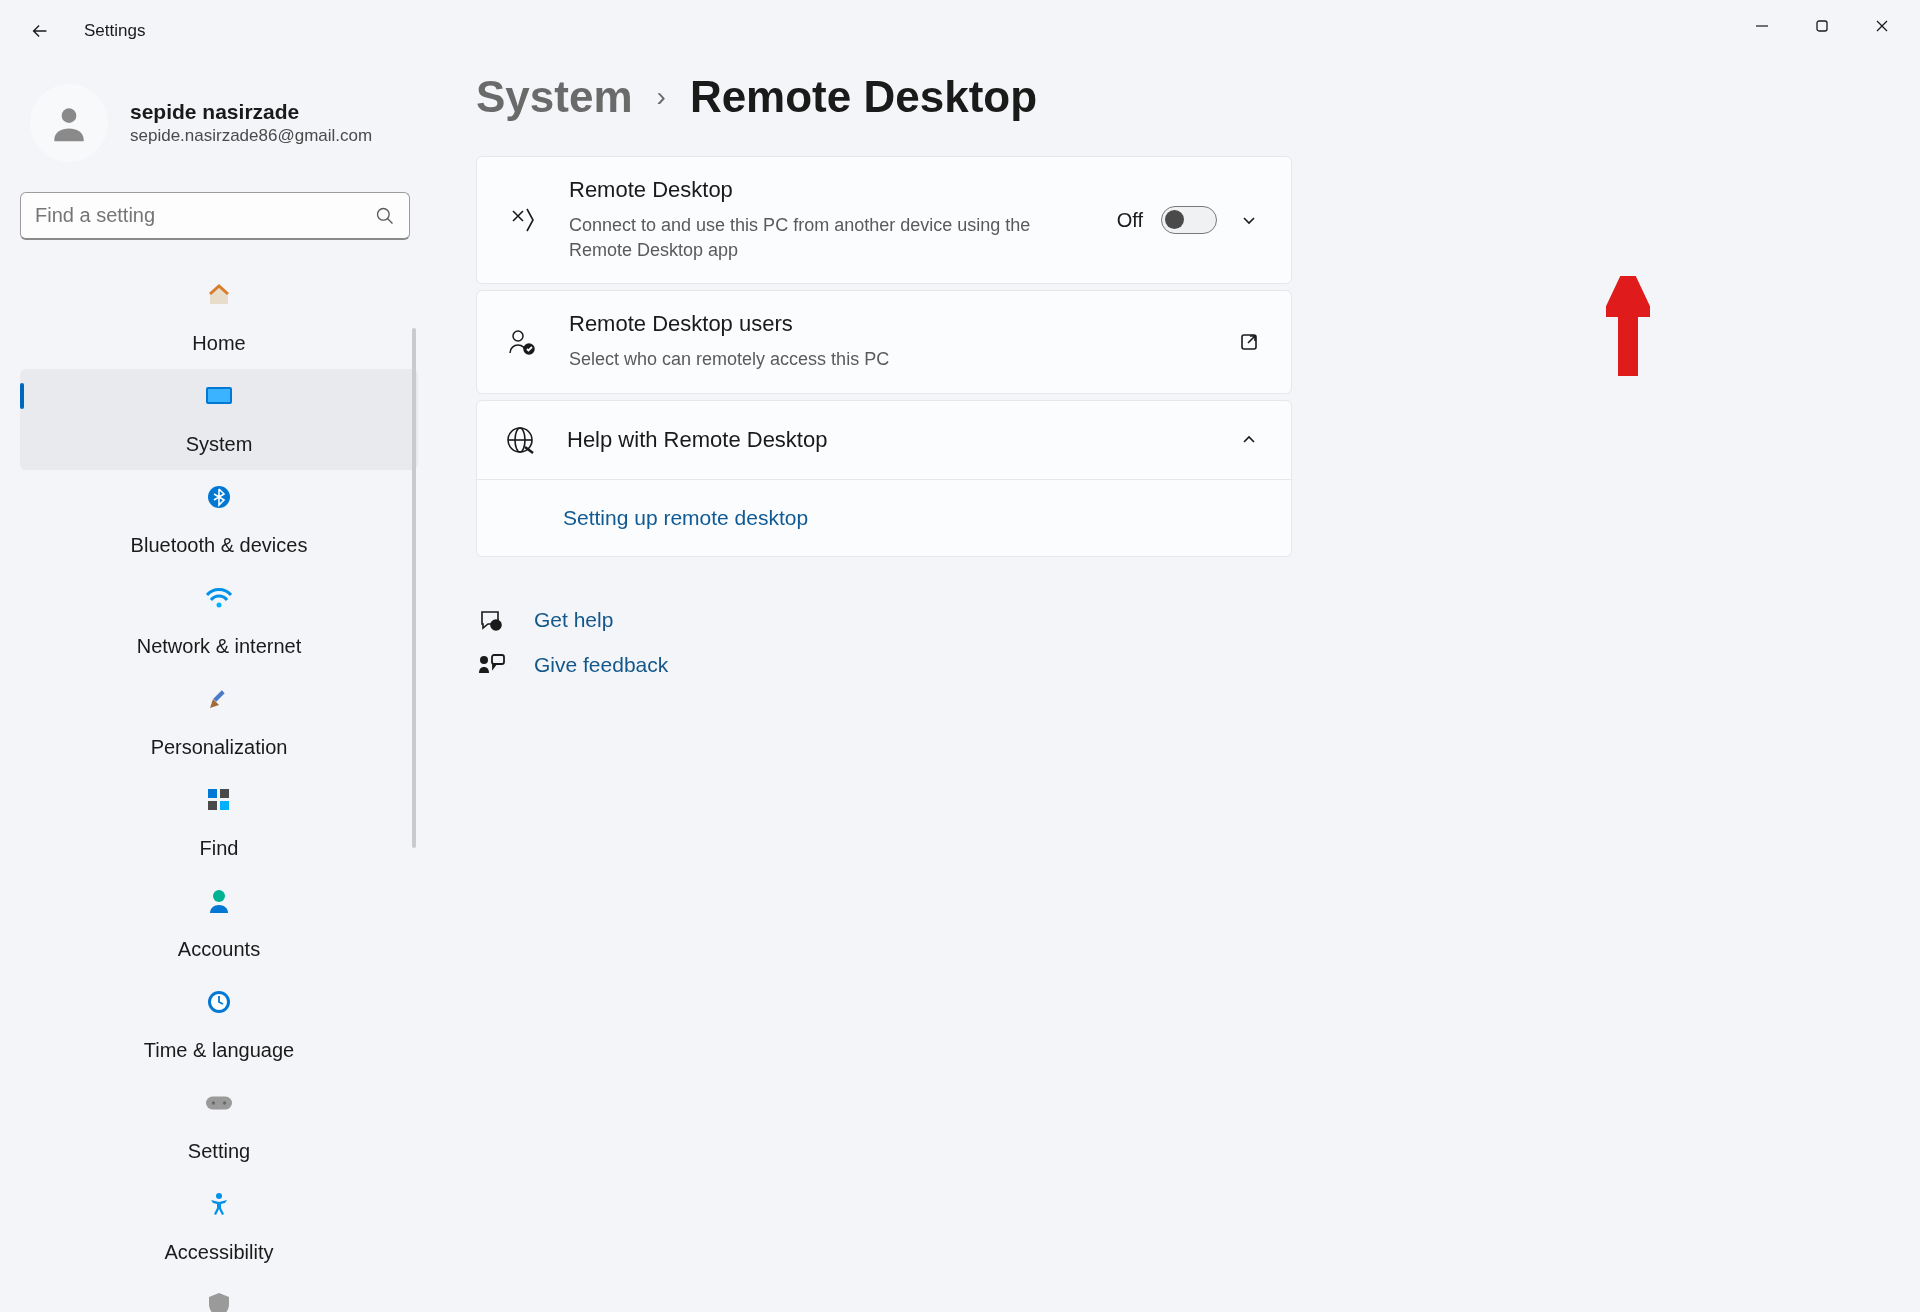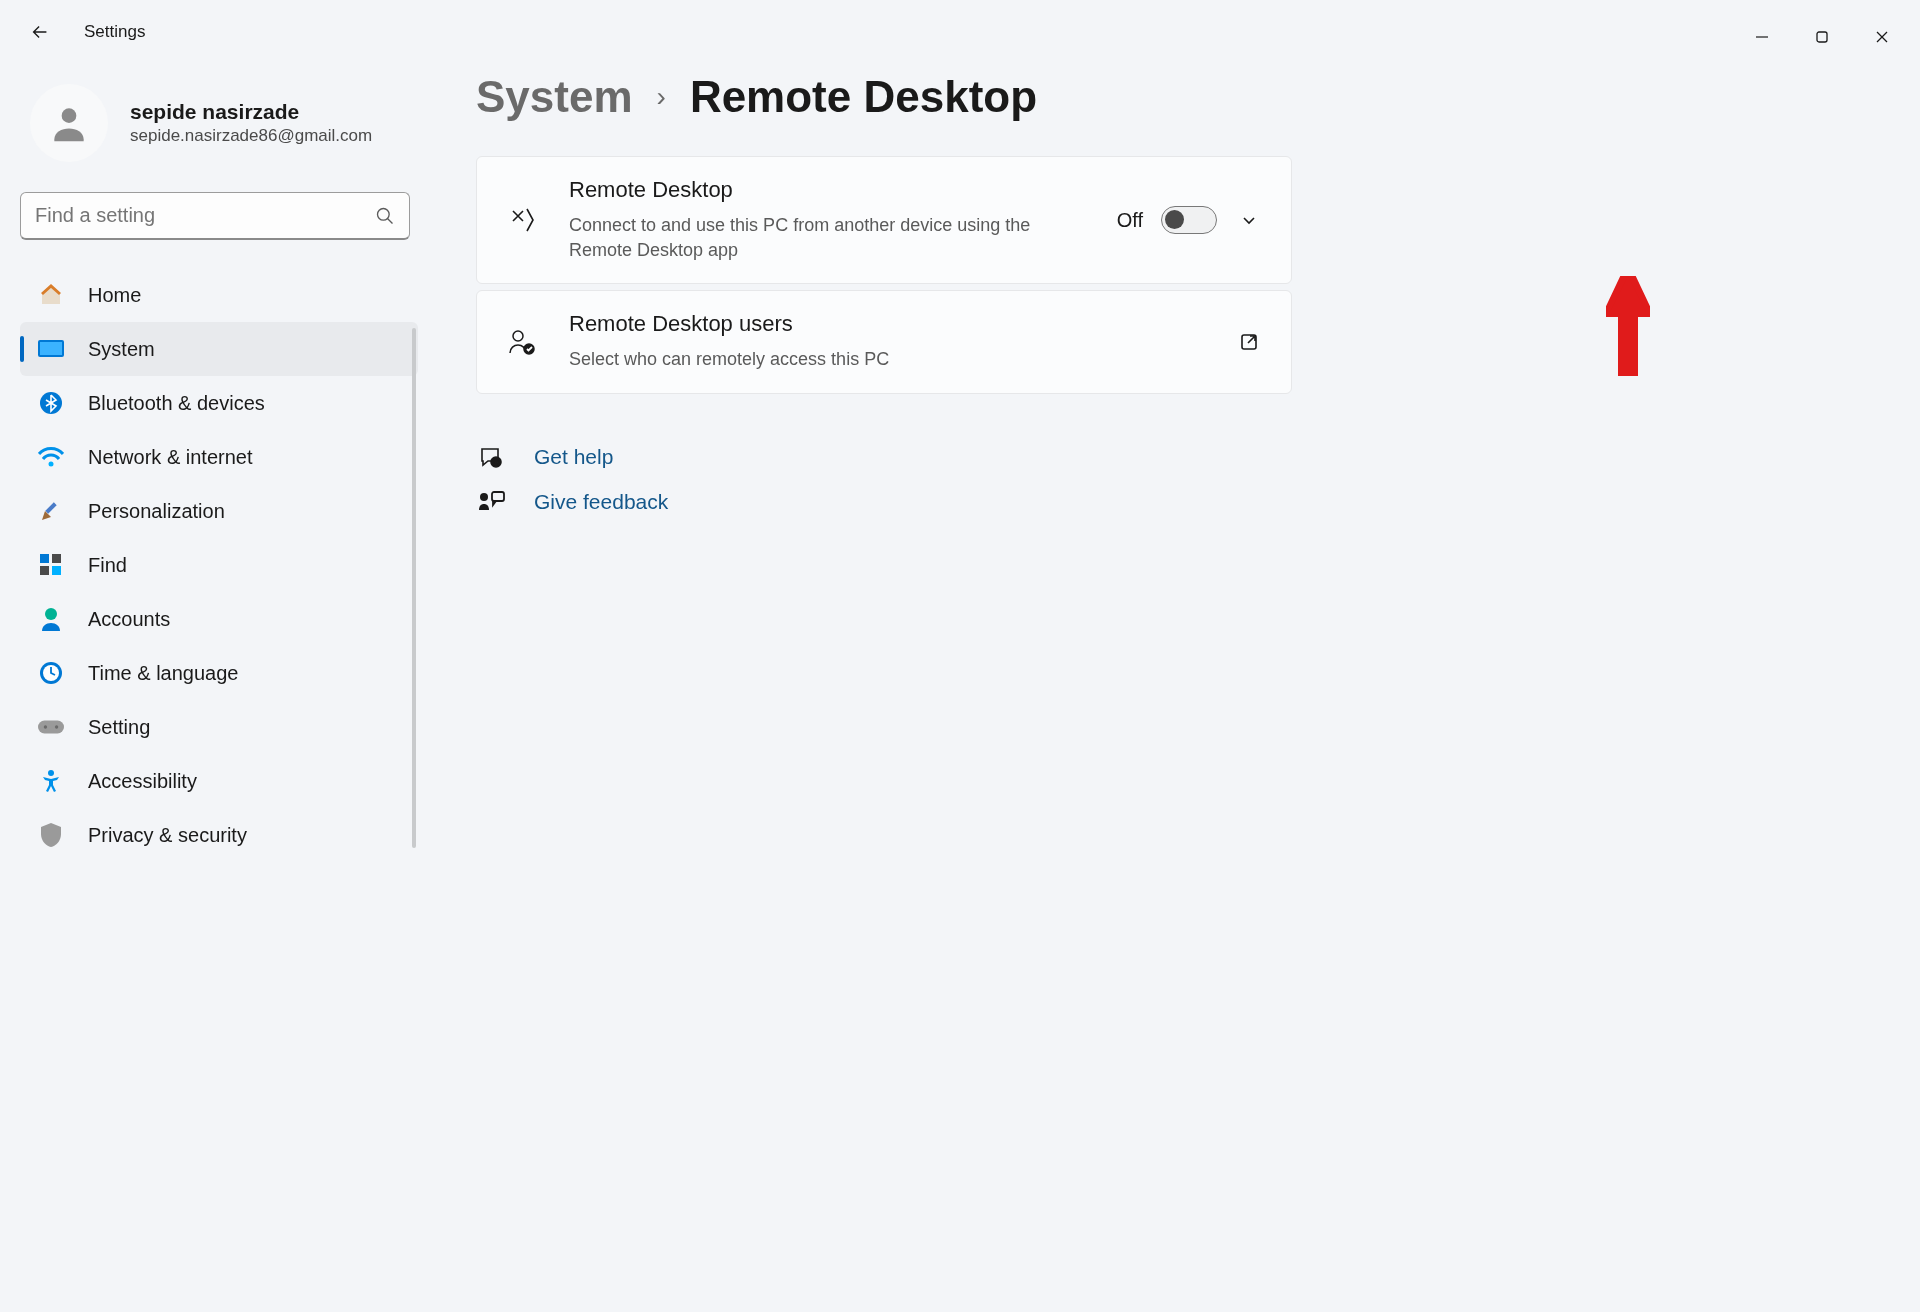--- a/index.html
+++ b/index.html
@@ -1,39 +1,39 @@
 <!DOCTYPE html>
 <html><head>
 <meta charset="utf-8">
 <style>
 * { margin: 0; padding: 0; box-sizing: border-box; font-family: "Segoe UI", -apple-system, sans-serif; }
 body { background: #f3f5f8; color: #1a1a1a; width: 1920px; height: 1312px; overflow: hidden; }
 
-.titlebar { height: 48px; display: flex; align-items: flex-start; justify-content: space-between; padding: 16px 8px; }
+.titlebar { height: 48px; display: flex; align-items: flex-end; justify-content: space-between; padding: 1px 8px; }
 .titlebar-left { display: flex; align-items: center; gap: 28px; padding-left: 16px; }
 .title-text { font-size: 17px; }
 .win-controls { display: flex; gap: 0; }
 .win-btn { width: 60px; height: 42px; display: flex; align-items: center; justify-content: center; }
 .back-btn { width: 32px; height: 32px; display: flex; align-items: center; justify-content: center; }
 
 .container { display: flex; height: calc(100% - 48px); }
 
 .sidebar { width: 430px; padding: 30px 0 0 20px; position: relative; }
 .user-block { display: flex; align-items: center; gap: 22px; padding: 6px 10px 30px 10px; }
 .avatar { width: 78px; height: 78px; border-radius: 50%; background: #f8f9fa; display: flex; align-items: center; justify-content: center; }
 .avatar svg { width: 44px; height: 44px; fill: #8a8a8a; }
 .user-name { font-size: 21px; font-weight: 600; }
 .user-email { font-size: 17px; color: #4a4a4a; margin-top: 2px; }
 
 .search-wrap { padding: 0 8px 20px 0; }
 .search-box { width: 390px; height: 48px; border: 1px solid #9c9c9c; border-radius: 6px; background: #fdfdfd; display: flex; align-items: center; padding: 0 14px; border-bottom: 2px solid #8a8a8a; }
 .search-box input { flex: 1; border: none; outline: none; font-size: 20px; background: transparent; color: #5a5a5a; }
 
 .nav-list { padding-top: 8px; position: relative; }
-.nav-item { display: flex; align-items: center; gap: 24px; padding: 14px 18px; border-radius: 6px; font-size: 20px; cursor: pointer; width: 398px; }
+.nav-item { display: flex; align-items: center; gap: 24px; padding: 14px 18px; border-radius: 6px; font-size: 20px; cursor: pointer; width: 398px; flex-direction: column; }
 .nav-item.active { background: #e8eaed; font-weight: 400; position: relative; }
 .nav-item.active::before { content: ""; position: absolute; left: 0; width: 4px; height: 26px; background: #0067c0; border-radius: 2px; }
 .nav-icon { width: 26px; height: 26px; display: flex; align-items: center; justify-content: center; }
 
 .scrollbar-track { position: absolute; right: 14px; top: 280px; width: 4px; height: 520px; background: #c8cacc; border-radius: 2px; }
 
 .main { flex: 1; padding: 24px 36px 0 46px; }
 
 .breadcrumb { display: flex; align-items: center; gap: 24px; margin-bottom: 34px; }
 .crumb-parent { font-size: 44px; font-weight: 600; color: #6a6a6a; }
@@ -290,20 +290,41 @@
             <svg width="20" height="20" viewBox="0 0 20 20" fill="none" stroke="#1a1a1a" stroke-width="1.6">
                 <rect x="3" y="3" width="14" height="14" rx="2"></rect>
                 <path d="M9 11l6-6M11 4h5v5"></path>
               </svg>
           </div>
         </div>
       </div>
     </div>
 
 
+    <div class="support-card">
+      <div class="support-head">
+        <span>
+          <svg width="30" height="30" viewBox="0 0 30 30" fill="none" stroke="#1a1a1a" stroke-width="1.6">
+              <circle cx="15" cy="15" r="12"></circle>
+              <ellipse cx="15" cy="15" rx="5" ry="12"></ellipse>
+              <line x1="3" y1="15" x2="27" y2="15"></line>
+              <path d="M20 22l8 6" stroke-width="2.5"></path>
+            </svg>
+        </span>
+        <div class="support-head-text">Help with Remote Desktop</div>
+        <div class="chevron-btn">
+          <svg width="18" height="18" viewBox="0 0 18 18" fill="none" stroke="#1a1a1a" stroke-width="1.6">
+              <path d="M4 11l5-5 5 5"></path>
+            </svg>
+        </div>
+      </div>
+      <div class="support-body">
+        <a class="support-link">Setting up remote desktop</a>
+      </div>
+    </div>
 
     <div class="footer-links">
       <div class="footer-row">
         <span class="footer-icon">
           <svg width="26" height="26" viewBox="0 0 26 26" fill="none" stroke="#1a1a1a" stroke-width="1.6">
               <path d="M4 5h16v12H10l-5 4v-4H4z"></path>
               <circle cx="18" cy="18" r="5" fill="#1a1a1a"></circle>
               <text x="18" y="21" text-anchor="middle" fill="#fff" font-size="7" font-weight="bold">?</text>
             </svg>
         </span>

